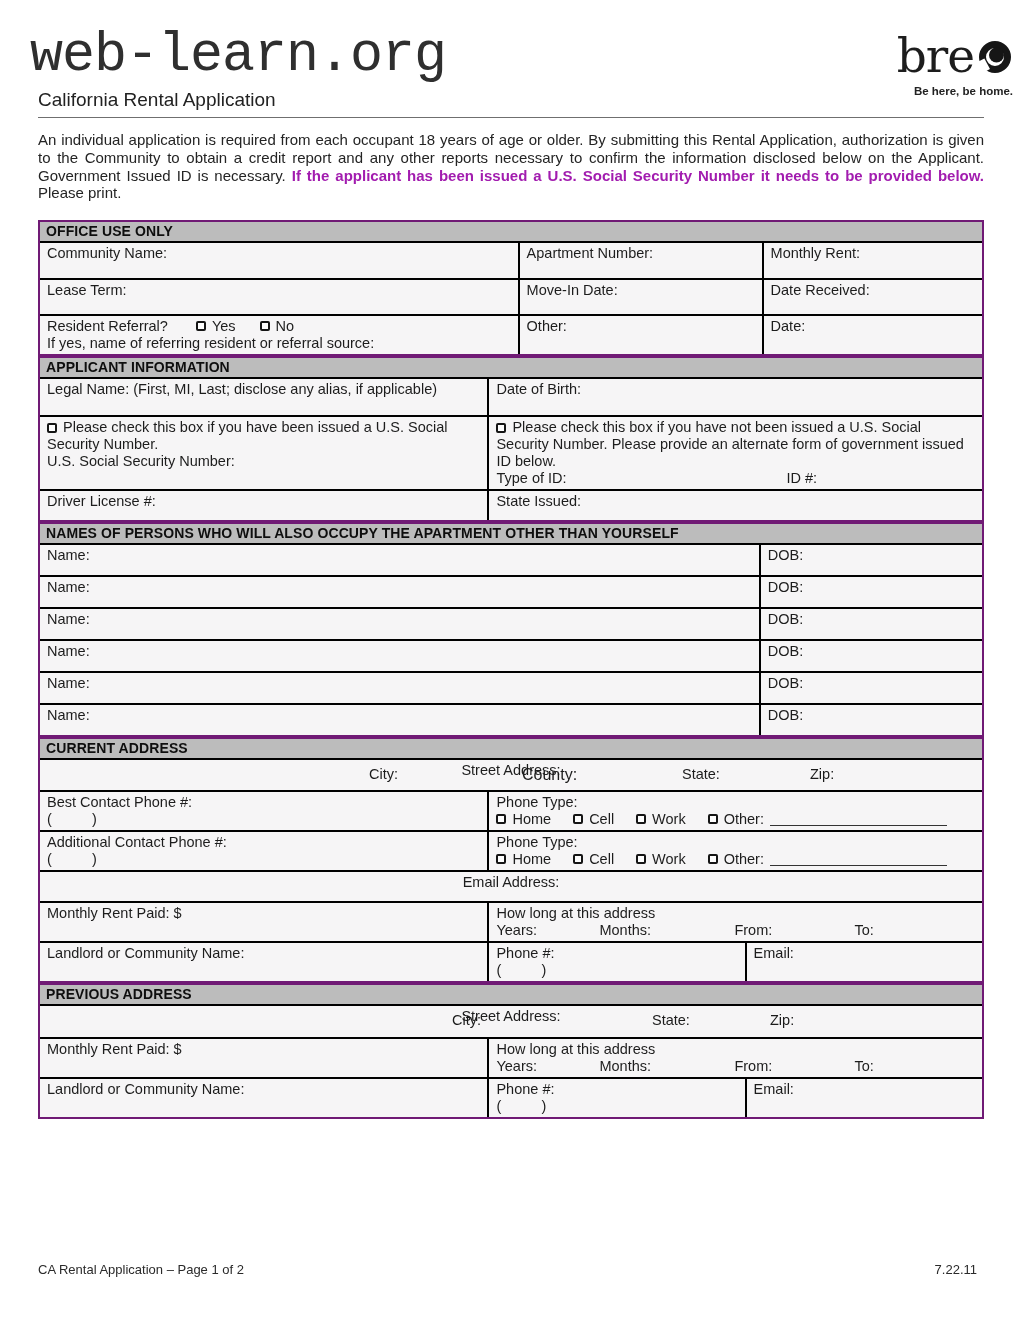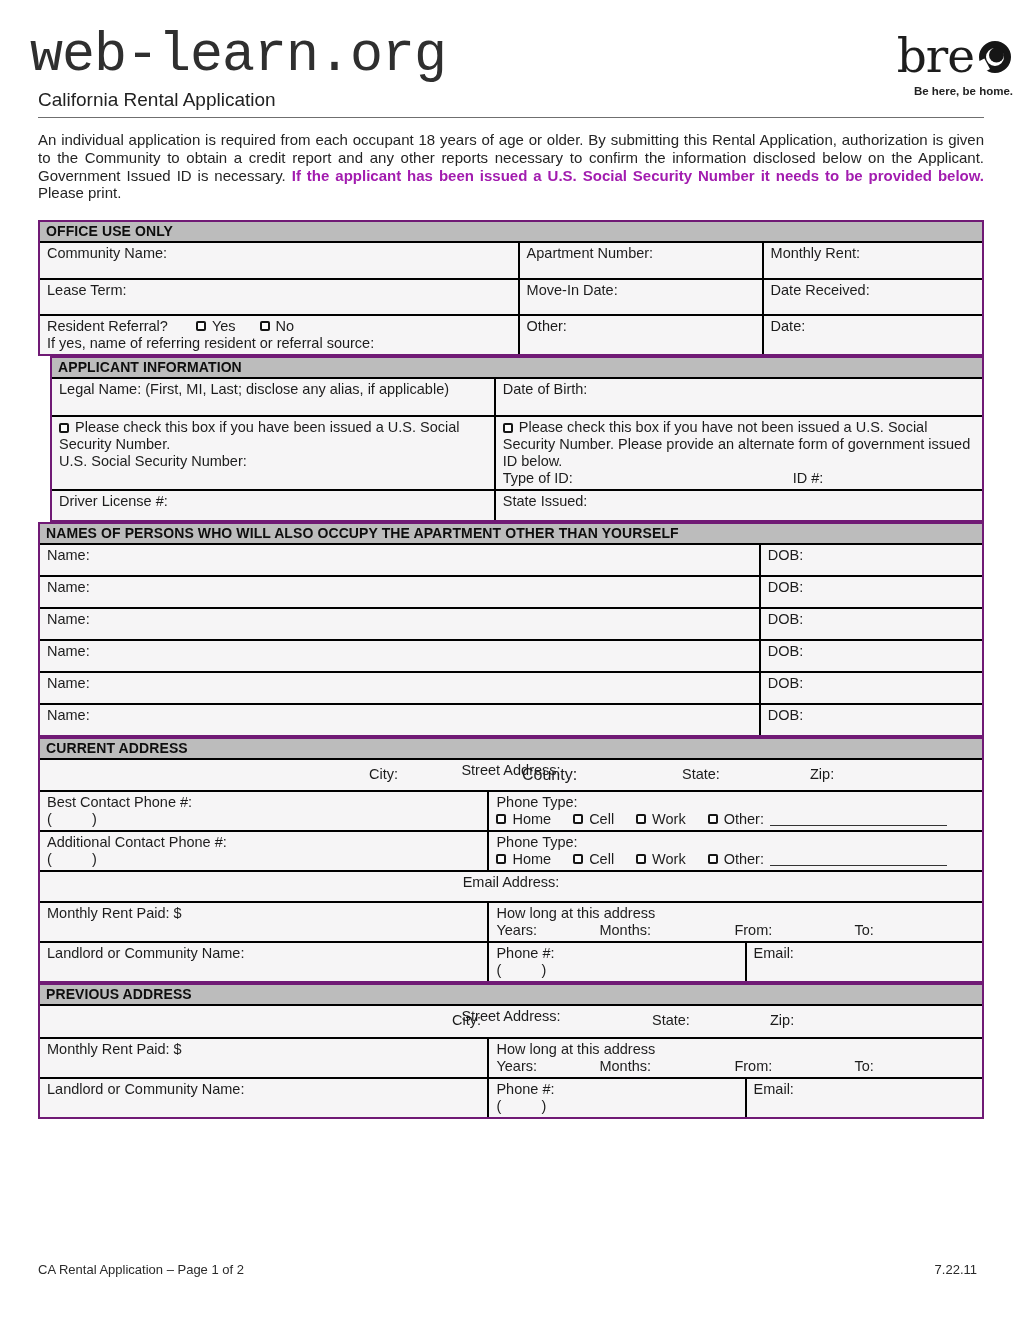--- a/index.html
+++ b/index.html
@@ -64,21 +64,21 @@
   .w-land2 { width:27.3%; } .w-land3 { width:25.2%; }
   .w-full { width:100%;text-align:center; }
 
   
   .footer {
     position:absolute; left:38px; right:48px; top:1262px;
     display:flex; justify-content:space-between; font-size:13px; color:#2a2a2a;
   }
 
   .mt-office { margin-top:18px; }
-  .mt-applicant { margin-top:26px;margin-left:12px; }
+  .mt-applicant { margin-top:26px; }
 </style>
 </head>
 <body>
 
 <div id="page">
 
   <div class="logo">
     <div class="logo-row">
       <span class="logo-text">bre</span>
       <span class="logo-mark">

